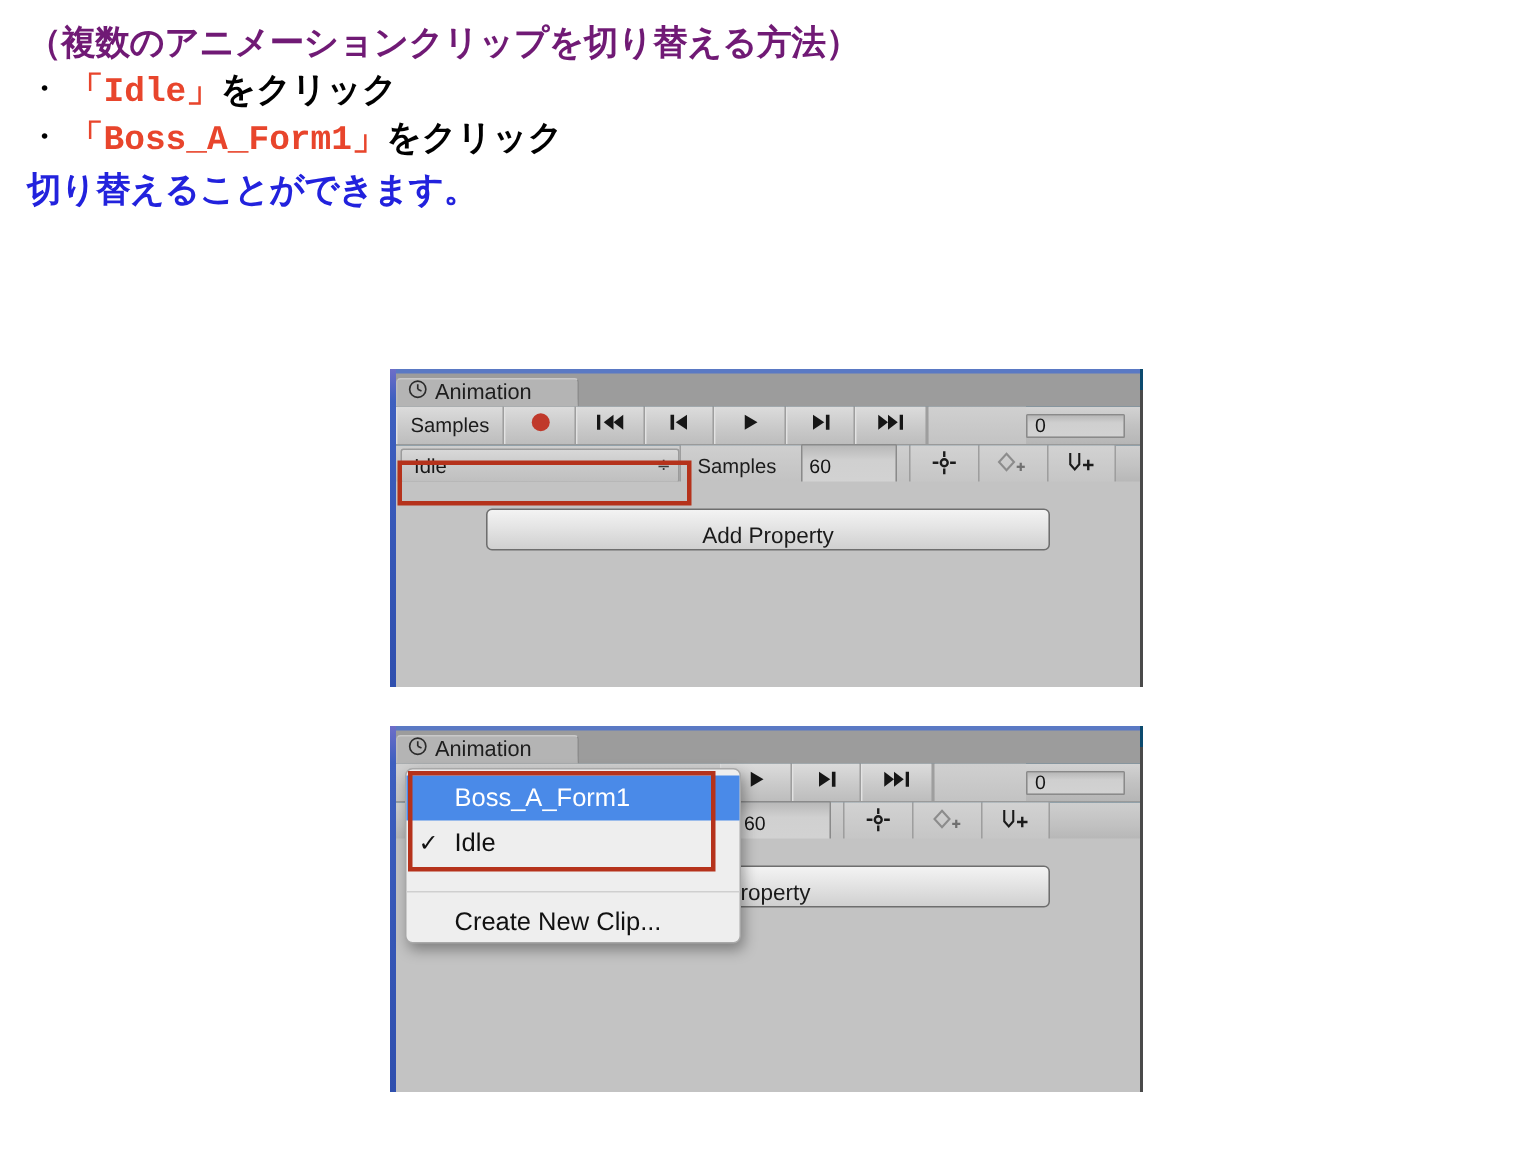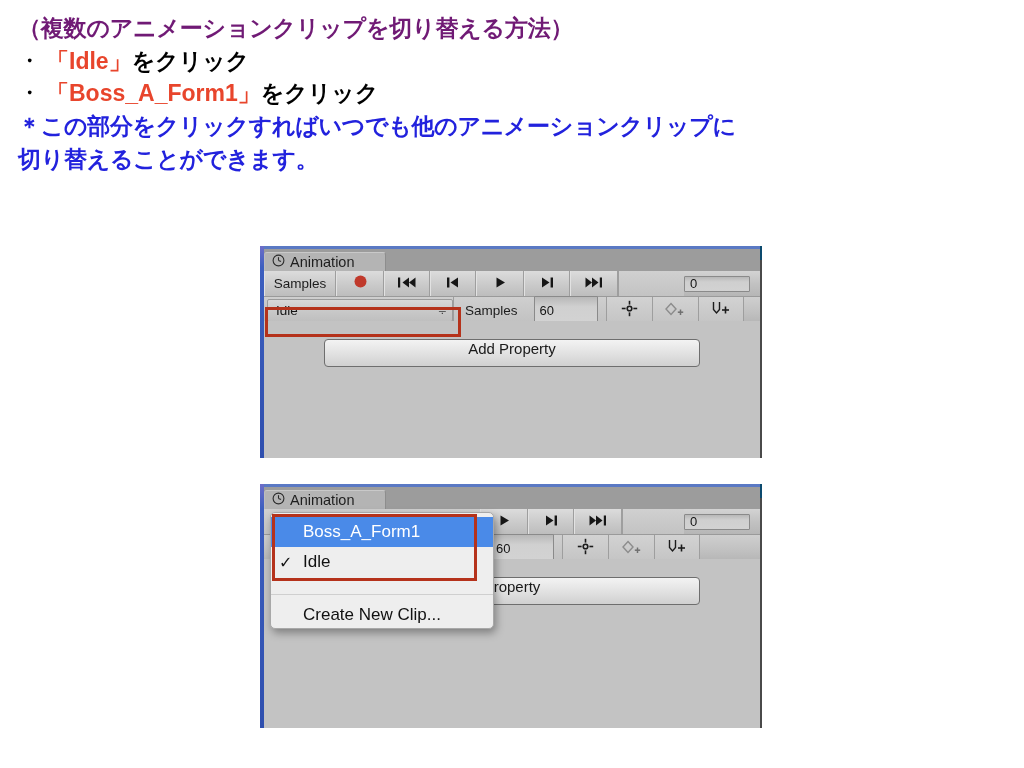--- a/index.html
+++ b/index.html
@@ -29,20 +29,21 @@
   }
   .line-title {
     font-size: 23px;
     color: #701a75;
     letter-spacing: -0.2px;
   }
   .line-bullet {
     font-size: 23px;
     color: #000000;
     padding-left: 2px;
+    font-family: Liberation Mono, monospace;
   }
   .bullet-dot {
     display: inline-block;
     width: 26px;
     color: #000000;
     font-size: 19px;
     vertical-align: 2px;
   }
   .clip-name {
     color: #e8452c;
@@ -247,21 +248,21 @@
   .addprop-btn {
     position: absolute;
     left: 60px;
     right: 60px;
     top: 18px;
     height: 26px;
     background: linear-gradient(to bottom, #f3f3f3 0%, #e4e4e4 45%, #d0d0d0 100%);
     border: 1px solid #6e6e6e;
     border-radius: 4px;
     display: flex;
-    align-items: flex-start;
+    align-items: flex-end;
     justify-content: center;
   }
   .addprop-label {
     font-size: 15px;
     color: #1a1a1a;
   }
 
   
   .redbox {
     position: absolute;
@@ -318,21 +319,20 @@
   <div class="line line-title">（複数のアニメーションクリップを切り替える方法）</div>
 
   <div class="line line-bullet">
     <span class="bullet-dot">・</span><span class="clip-name">「</span><span class="clip-name">Idle</span><span class="clip-name">」</span><span>をクリック</span>
   </div>
 
   <div class="line line-bullet">
     <span class="bullet-dot">・</span><span class="clip-name">「</span><span class="clip-name">Boss_A_Form1</span><span class="clip-name">」</span><span>をクリック</span>
   </div>
 
-  <div class="line line-note">＊この部分をクリックすればいつでも他のアニメーションクリップに</div>
   <div class="line line-note">切り替えることができます。</div>
 </div>
 
 <div class="unity-panel" style="left:260px; top:246px; width:502px; height:212px;">
   <div class="panel-leftstrip"></div>
   <div class="panel-rightedge"></div>
 
   <div class="panel-body">
 
     <div class="tabbar">

